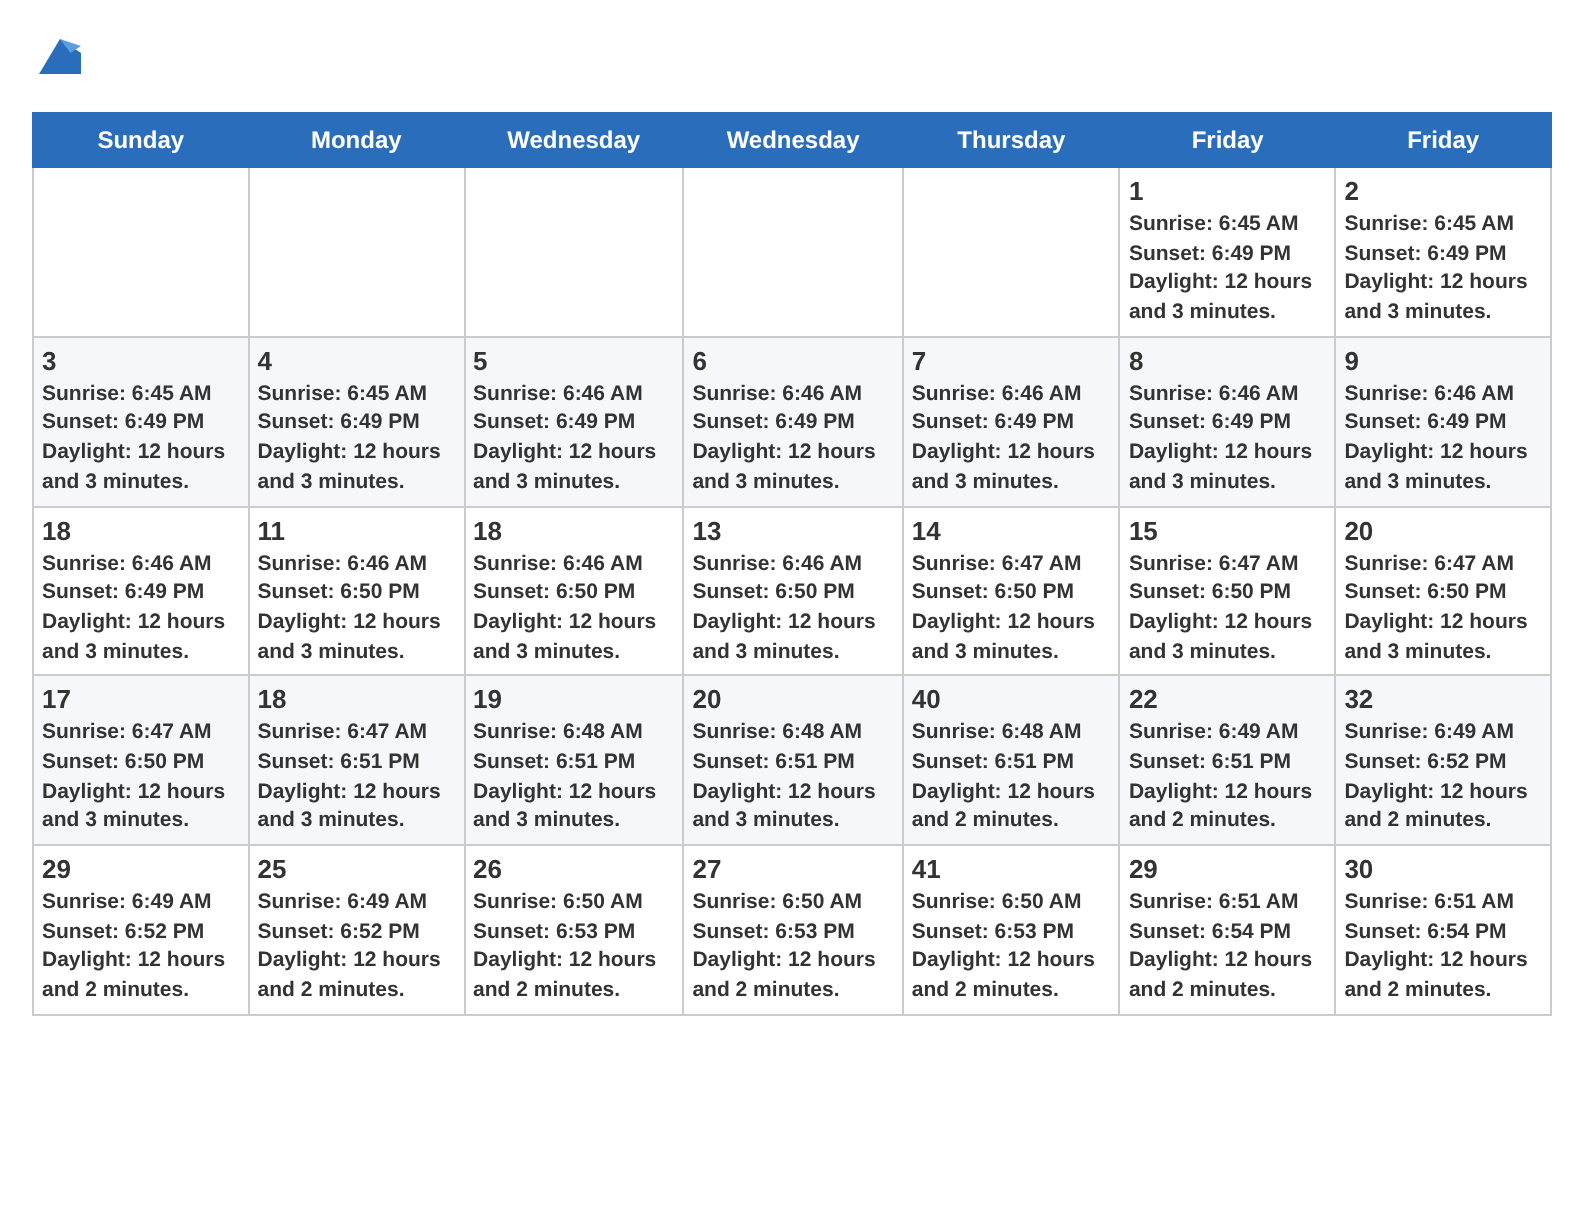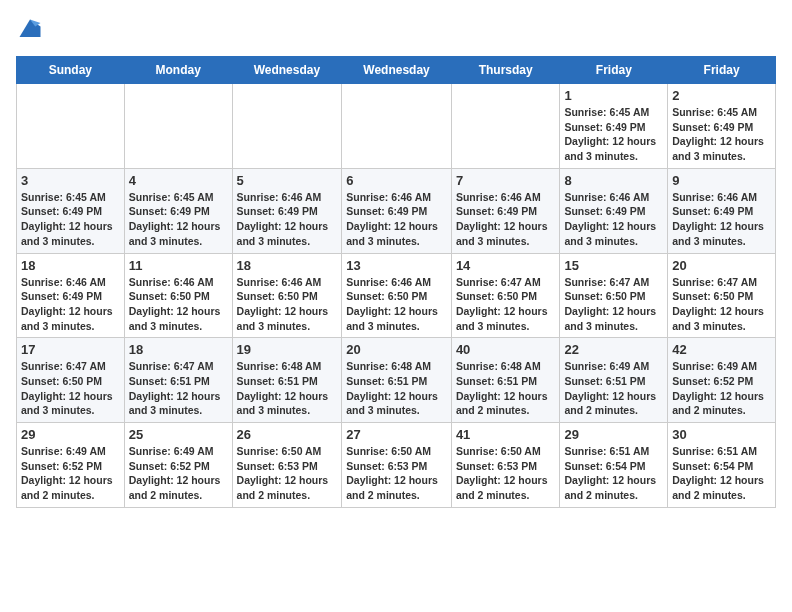--- a/index.html
+++ b/index.html
@@ -256,21 +256,21 @@
 Sunset: 6:51 PM
 Daylight: 12 hours and 2 minutes.</div>
         </td>
         <td>
           <span class="day-num">22</span>
           <div class="day-info">Sunrise: 6:49 AM
 Sunset: 6:51 PM
 Daylight: 12 hours and 2 minutes.</div>
         </td>
         <td>
-          <span class="day-num">42</span>
+          <span class="day-num">32</span>
           <div class="day-info">Sunrise: 6:49 AM
 Sunset: 6:52 PM
 Daylight: 12 hours and 2 minutes.</div>
         </td>
       </tr>
       <tr>
         <td>
           <span class="day-num">29</span>
           <div class="day-info">Sunrise: 6:49 AM
 Sunset: 6:52 PM

